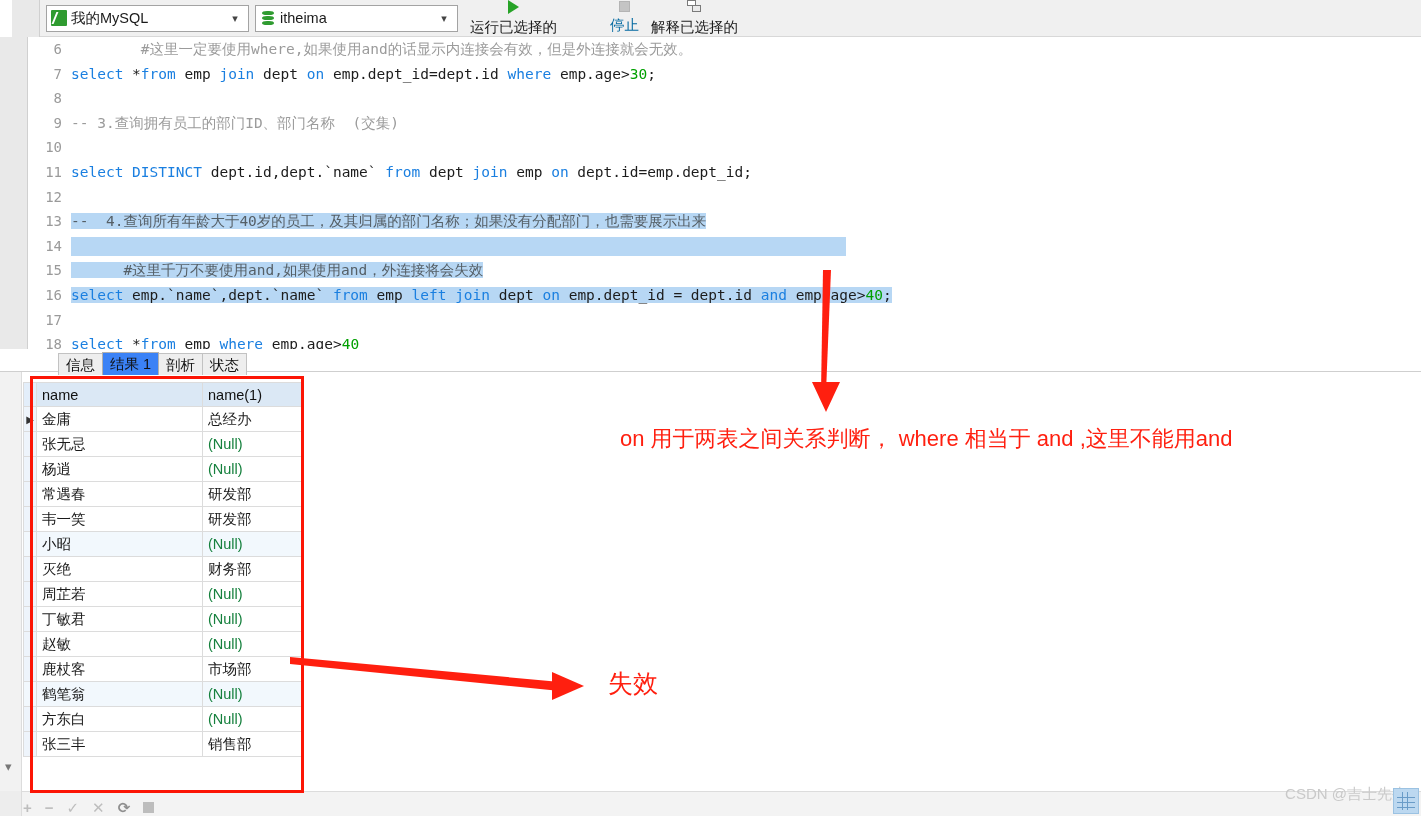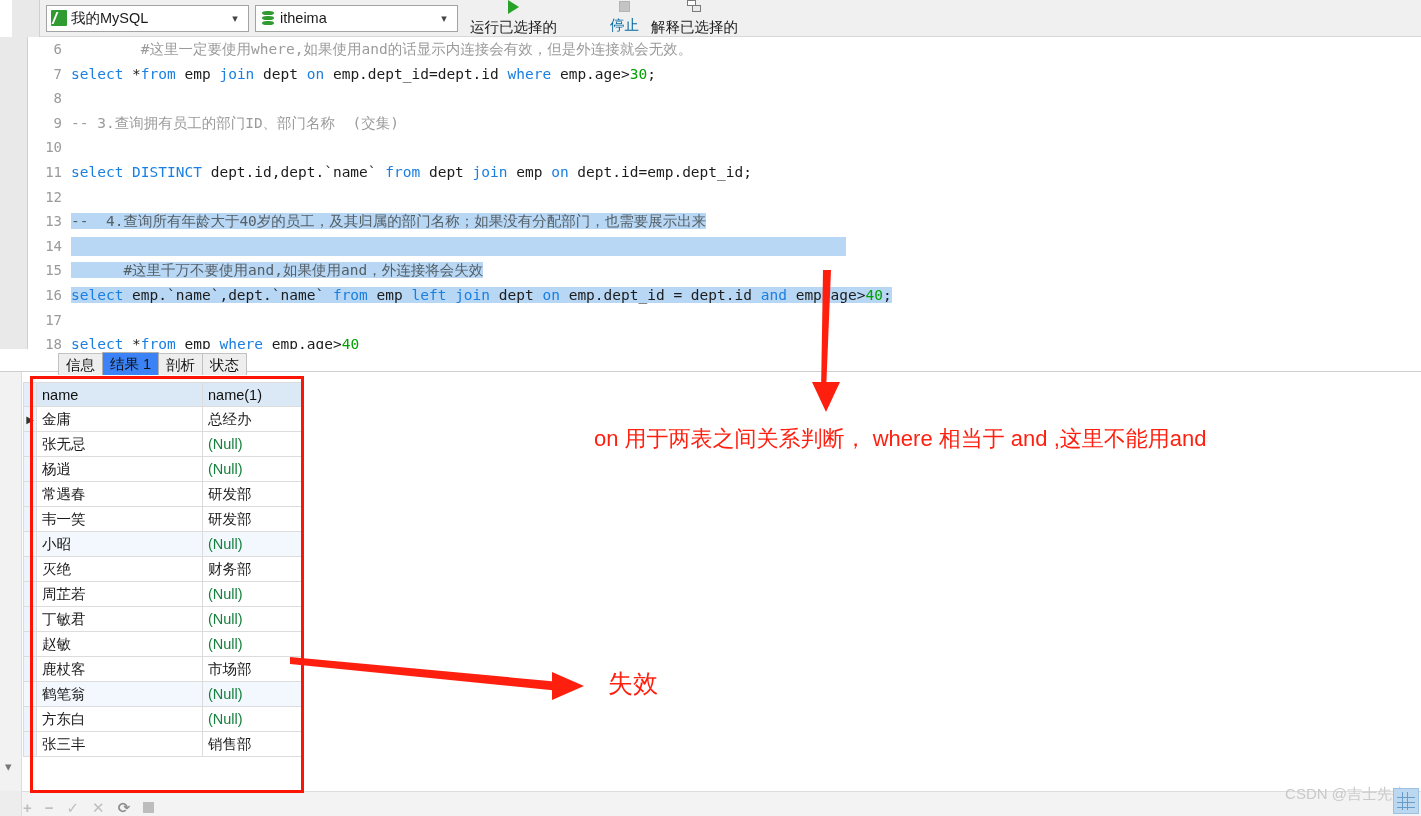--- a/index.html
+++ b/index.html
@@ -332,21 +332,21 @@
   }
 
   
   .anno-note {
     position: absolute;
     color: #ff1f0f;
     font-size: 22px;
     white-space: nowrap;
     font-family: "Liberation Sans", "DejaVu Sans", sans-serif;
   }
-  .anno-note.n1 { left: 594px; top: 424px; }
+  .anno-note.n1 { left: 620px; top: 424px; }
   .anno-note.n2 { left: 608px; top: 667px; font-size: 25px; }
 
   .red-box {
     position: absolute;
     left: 30px; top: 376px;
     width: 274px;
     height: 417px;
     border: 3px solid #fc1505;
     box-sizing: border-box;
     pointer-events: none;

